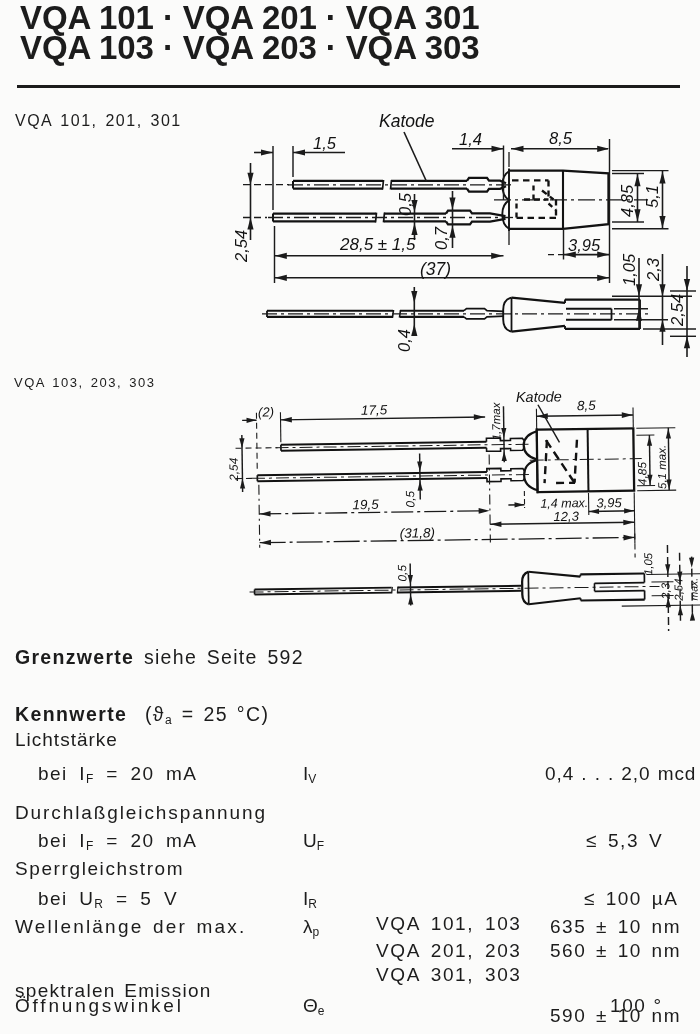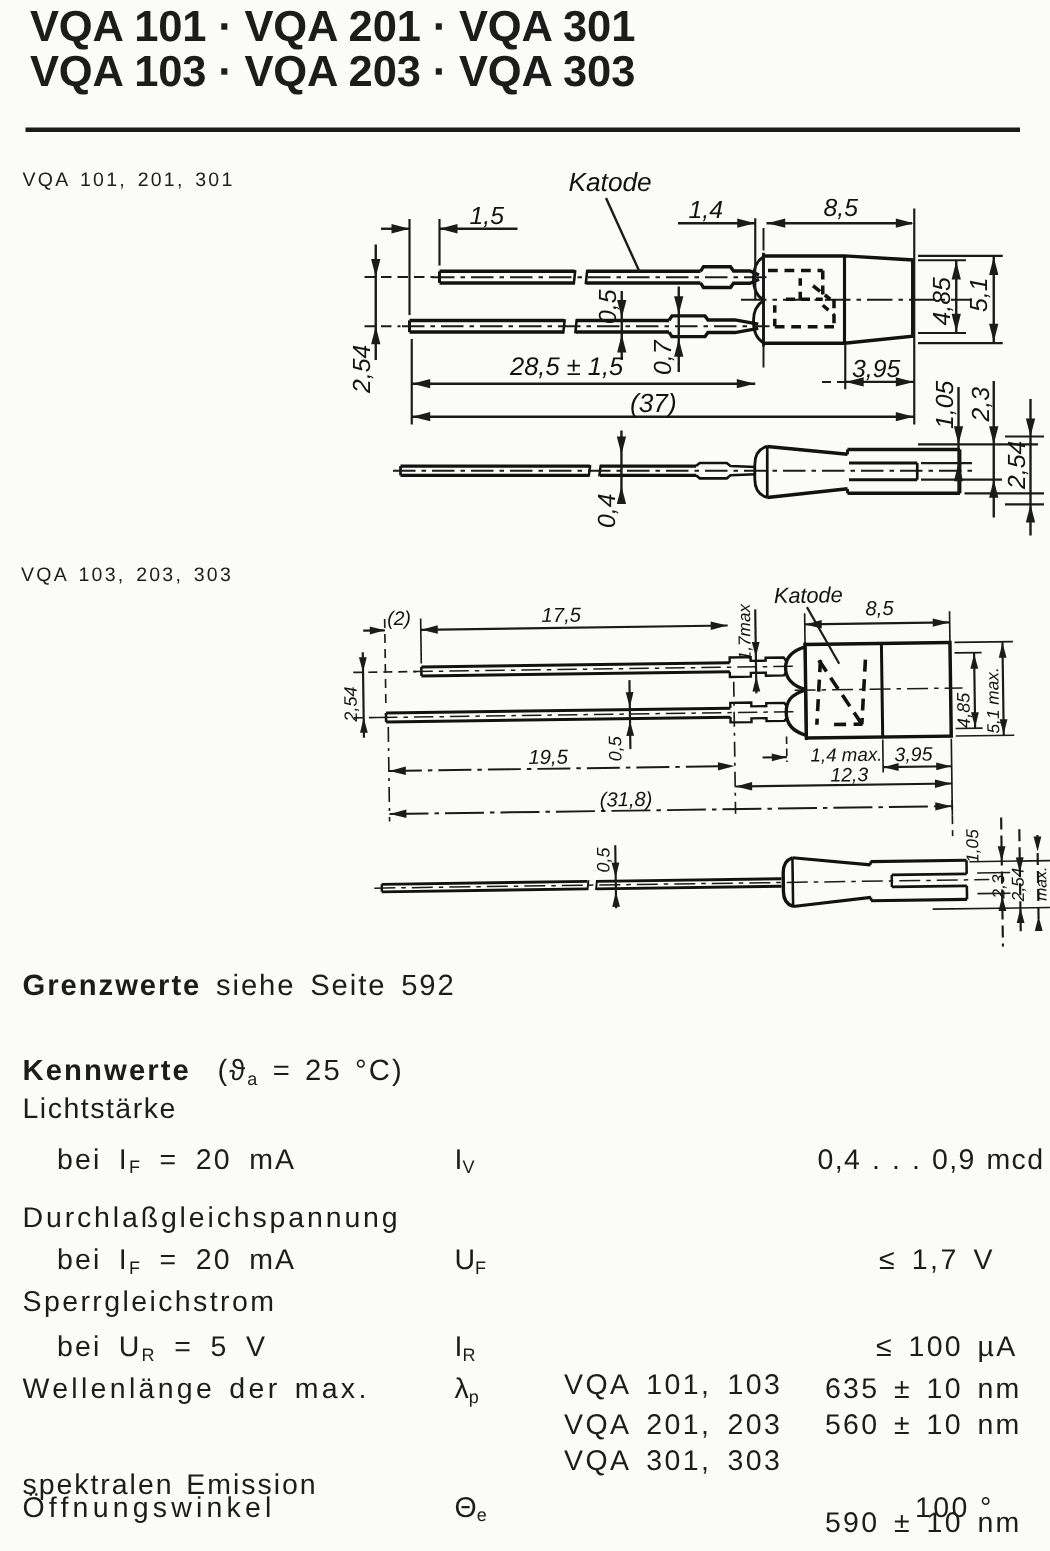--- a/index.html
+++ b/index.html
@@ -4,25 +4,25 @@
 <style>
   html,body { margin:0; padding:0; }
   body { width:700px; height:1034px; background:#fbfbfa; position:relative;
          font-family:"Liberation Sans", sans-serif; color:#1c1c1c; overflow:hidden; -webkit-font-smoothing:antialiased; }
   .abs { position:absolute; white-space:nowrap; }
   sub { font-size:12px; vertical-align:-3px; line-height:0; }
 </style>
 </head>
 <body>
 
-<div class="abs" style="left:20px; top:2.5px; font-size:29px; font-weight:bold; letter-spacing:-0.1px; line-height:30.5px;">VQA 101 · VQA 201 · VQA 301<br>VQA 103 · VQA 203 · VQA 303</div>
+<div class="abs" style="left:20px; top:2.5px; font-size:33px; font-weight:bold; letter-spacing:-0.1px; line-height:30.5px;">VQA 101 · VQA 201 · VQA 301<br>VQA 103 · VQA 203 · VQA 303</div>
 
 <div class="abs" style="left:17px; top:85px; width:663px; height:3.4px; background:#1b1b1b;"></div>
 
-<div class="abs" style="left:15px; top:112px; font-size:13px; letter-spacing:1.5px; word-spacing:2px;">VQA 101, 201, 301</div>
+<div class="abs" style="left:15px; top:112px; font-size:16px; letter-spacing:1.5px; word-spacing:2px;">VQA 101, 201, 301</div>
 
 <div class="abs" style="left:14px; top:375px; font-size:13px; letter-spacing:1.5px; word-spacing:2px;">VQA 103, 203, 303</div>
 
 <svg class="abs" style="left:0; top:0;" width="700" height="1034" viewBox="0 0 700 1034" font-family="Liberation Sans, sans-serif">
 
 <g stroke-linecap="butt">
 
 <g>
 <line x1="293.0" y1="180.9" x2="383.0" y2="180.9" stroke="#121212" stroke-width="2.35"></line>
 <line x1="293.0" y1="188.6" x2="383.0" y2="188.6" stroke="#121212" stroke-width="2.35"></line>
@@ -439,26 +439,26 @@
 </svg>
 
 <div class="abs" style="left:15px; top:646px; font-size:19.5px; letter-spacing:1.3px; word-spacing:3px;"><b>Grenzwerte</b> siehe Seite 592</div>
 
 <div class="abs" style="left:15px; top:703px; font-size:19.5px; letter-spacing:1.4px; word-spacing:2px;"><b>Kennwerte</b>&nbsp;&nbsp;(ϑ<sub>a</sub> = 25 °C)</div>
 
 <div class="abs" style="left:15px; top:729px; font-size:19px; letter-spacing:1.0px;">Lichtstärke</div>
 
 <div class="abs" style="left:38px; top:763px; font-size:19px; letter-spacing:1.4px; word-spacing:5px;">bei I<sub>F</sub> = 20 mA</div>
 <div class="abs" style="left:303px; top:763px; font-size:19px;">I<sub>V</sub></div>
-<div class="abs" style="left:545px; top:763px; font-size:19px; letter-spacing:0.9px; word-spacing:1px;">0,4 . . . 0,9 mcd</div>
+<div class="abs" style="left:545px; top:763px; font-size:19px; letter-spacing:0.9px; word-spacing:1px;">0,4 . . . 2,0 mcd</div>
 
 <div class="abs" style="left:15px; top:802px; font-size:19px; letter-spacing:1.9px;">Durchlaßgleichspannung</div>
 <div class="abs" style="left:38px; top:830px; font-size:19px; letter-spacing:1.4px; word-spacing:5px;">bei I<sub>F</sub> = 20 mA</div>
 <div class="abs" style="left:303px; top:830px; font-size:19px;">U<sub>F</sub></div>
-<div class="abs" style="left:586px; top:830px; font-size:19px; letter-spacing:1.6px; word-spacing:3px;">≤ 1,7 V</div>
+<div class="abs" style="left:586px; top:830px; font-size:19px; letter-spacing:1.6px; word-spacing:3px;">≤ 5,3 V</div>
 
 <div class="abs" style="left:15px; top:858px; font-size:19px; letter-spacing:1.6px;">Sperrgleichstrom</div>
 <div class="abs" style="left:38px; top:888px; font-size:19px; letter-spacing:1.4px; word-spacing:5px;">bei U<sub>R</sub> = 5 V</div>
 <div class="abs" style="left:303px; top:888px; font-size:19px;">I<sub>R</sub></div>
 <div class="abs" style="left:584px; top:888px; font-size:19px; letter-spacing:1.5px; word-spacing:3px;">≤ 100 µA</div>
 
 <div class="abs" style="left:15px; top:916px; font-size:19px; letter-spacing:2.2px; word-spacing:2px;">Wellenlänge der max.</div>
 <div class="abs" style="left:303px; top:916px; font-size:19px;">λ<sub>p</sub></div>
 <div class="abs" style="left:376px; top:913px; font-size:19px; letter-spacing:1.6px; word-spacing:4px;">VQA 101, 103</div>
 <div class="abs" style="left:550px; top:916px; font-size:19px; letter-spacing:1.5px; word-spacing:3px;">635 ± 10 nm</div>

